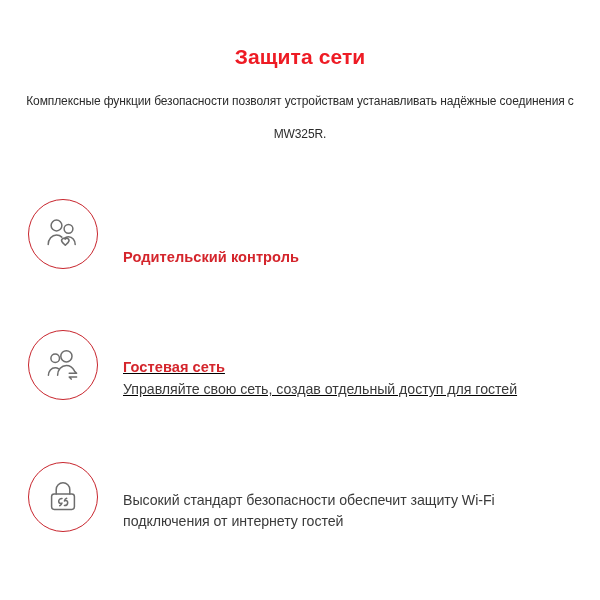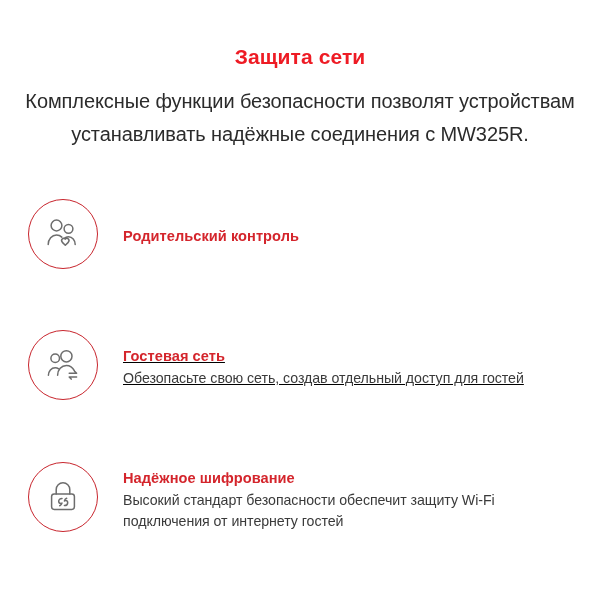--- a/index.html
+++ b/index.html
@@ -35,35 +35,35 @@
     letter-spacing: 0.1px;
     line-height: 1.2;
     margin: 0;
     padding: 0 20px;
   }
 
   .page-subtitle {
     margin: 16px auto 0 auto;
     width: 566px;
     color: #2b2b2b;
-    font-size: 20px;
+    font-size: 12px;
     font-weight: 400;
     line-height: 33px;
     text-align: center;
     letter-spacing: -0.1px;
   }
 
   
   .features {
     margin-top: 48px;
   }
 
   .feature {
     display: flex;
-    align-items: center;
+    align-items: flex-end;
     padding-left: 28px;
     margin-bottom: 62px;
   }
   .feature:last-child {
     margin-bottom: 0;
   }
 
   .feature-icon {
     flex: 0 0 auto;
     width: 70px;
@@ -156,39 +156,38 @@
 
             <path d="M14.6 30.3c0-5.5 3.9-9.8 8.8-9.8 3.4 0 6.4 2.1 7.9 5.2"></path>
 
             <path d="M26.2 28.3h7.4l-2.0-2.1"></path>
             <path d="M33.6 32.0h-7.4l2.0 2.1"></path>
           </svg>
         </span>
       </div>
       <div class="feature-text">
         <div class="feature-title">Гостевая сеть</div>
-        <div class="feature-desc">Обезопасьте свою сеть, создав отдельный доступ для гостей</div>
+        <div class="feature-desc">Управляйте свою сеть, создав отдельный доступ для гостей</div>
       </div>
     </div>
 
     <div class="feature block-3">
       <div class="feature-icon">
         <span>
           <svg width="40" height="40" viewBox="0 0 40 40" fill="none" stroke="#6d6d6d" stroke-width="1.5" stroke-linecap="round" stroke-linejoin="round">
 
             <path d="M13.2 17.0v-4.4a6.8 6.8 0 0 1 13.6 0v4.4"></path>
 
             <rect x="8.6" y="17.0" width="22.8" height="15.4" rx="2.6"></rect>
 
             <path d="M19.0 21.4c-2.0 0-3.3 1.4-3.3 2.9 0 1.3 0.9 2.2 2.1 2.2 0.5 0 0.9-0.1 1.2-0.4-0.3 1.2-1.2 2.1-2.3 2.6"></path>
 
             <path d="M21.4 28.6c2.0 0 3.3-1.4 3.3-2.9 0-1.3-0.9-2.2-2.1-2.2-0.5 0-0.9 0.1-1.2 0.4 0.3-1.2 1.2-2.1 2.3-2.6"></path>
           </svg>
         </span>
       </div>
       <div class="feature-text">
-        <div class="feature-title">Надёжное шифрование</div>
         <div class="feature-desc">Высокий стандарт безопасности обеспечит защиту Wi-Fi подключения от интернету гостей</div>
       </div>
     </div>
 
   </div>
 </div>
 
 </body></html>

